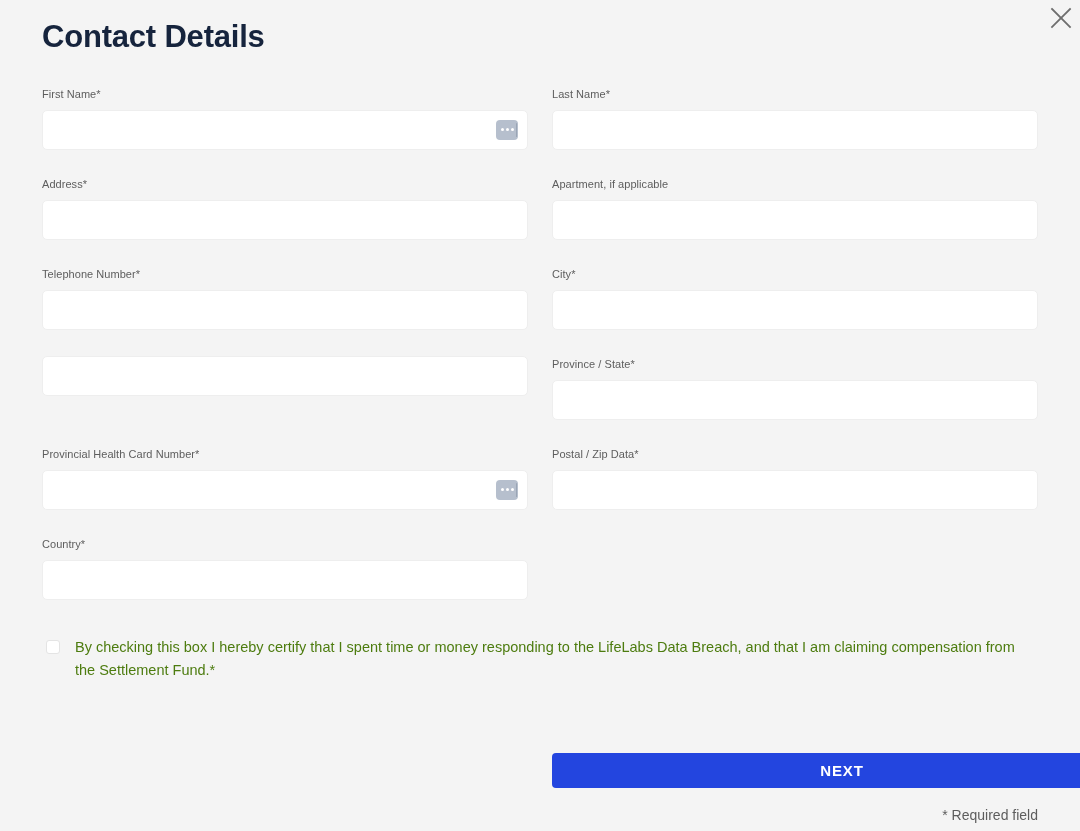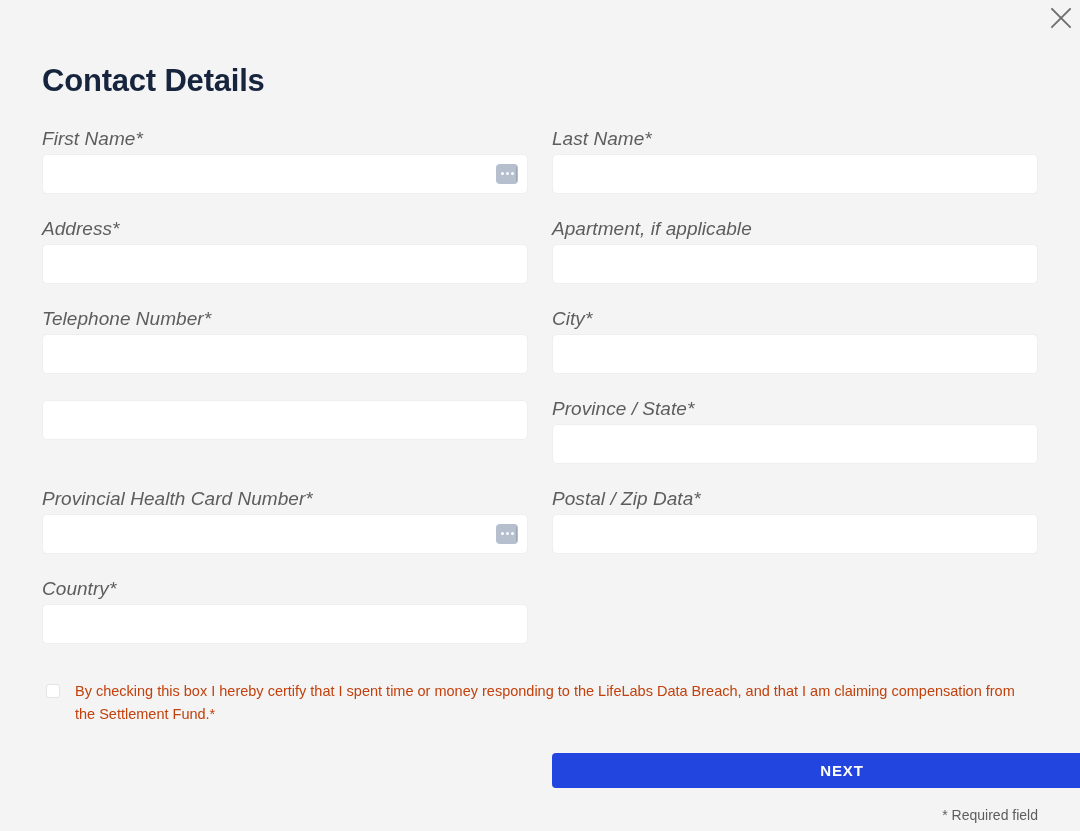--- a/index.html
+++ b/index.html
@@ -38,48 +38,47 @@
   .page {
     position: absolute;
     left: 0; top: 0;
     width: 1080px;
     height: 831px;
     padding: 0 42px;
   }
 
   .page-title {
     margin: 0;
-    padding-top: 64px;
+    padding-top: 20px;
     font-size: 31px;
     line-height: 1.12;
     font-weight: 700;
     letter-spacing: -0.2px;
     color: #16243d;
   }
 
   
   .form-grid {
     margin-top: 31px;
     display: grid;
     grid-template-columns: 486px 486px;
     column-gap: 24px;
     row-gap: 0px;
   }
   .cell { }
   .cell.empty { visibility: hidden; }
 
   .field-label {
     display: block;
-    font-size: 19px;
+    font-size: 11px;
     line-height: 17px;
     color: #5d5d5d;
     margin-bottom: 7px;
     letter-spacing: 0.05px;
     white-space: nowrap;
-    font-style: italic;
   }
 
   .field-wrap {
     position: relative;
     margin-bottom: 26px;
   }
 
   .field-input {
     display: block;
     width: 100%;
@@ -147,21 +146,21 @@
     border: 1px solid #e4e4e4;
     border-radius: 3px;
     cursor: pointer;
     appearance: none;
     -webkit-appearance: none;
     padding: 0;
   }
   .consent-text {
     font-size: 14.5px;
     line-height: 23px;
-    color: #c2410c;
+    color: #4d7c0f;
     max-width: 978px;
   }
 
   
   .footer {
     position: absolute;
     left: 42px;
     right: 42px;
     bottom: 0;
   }

